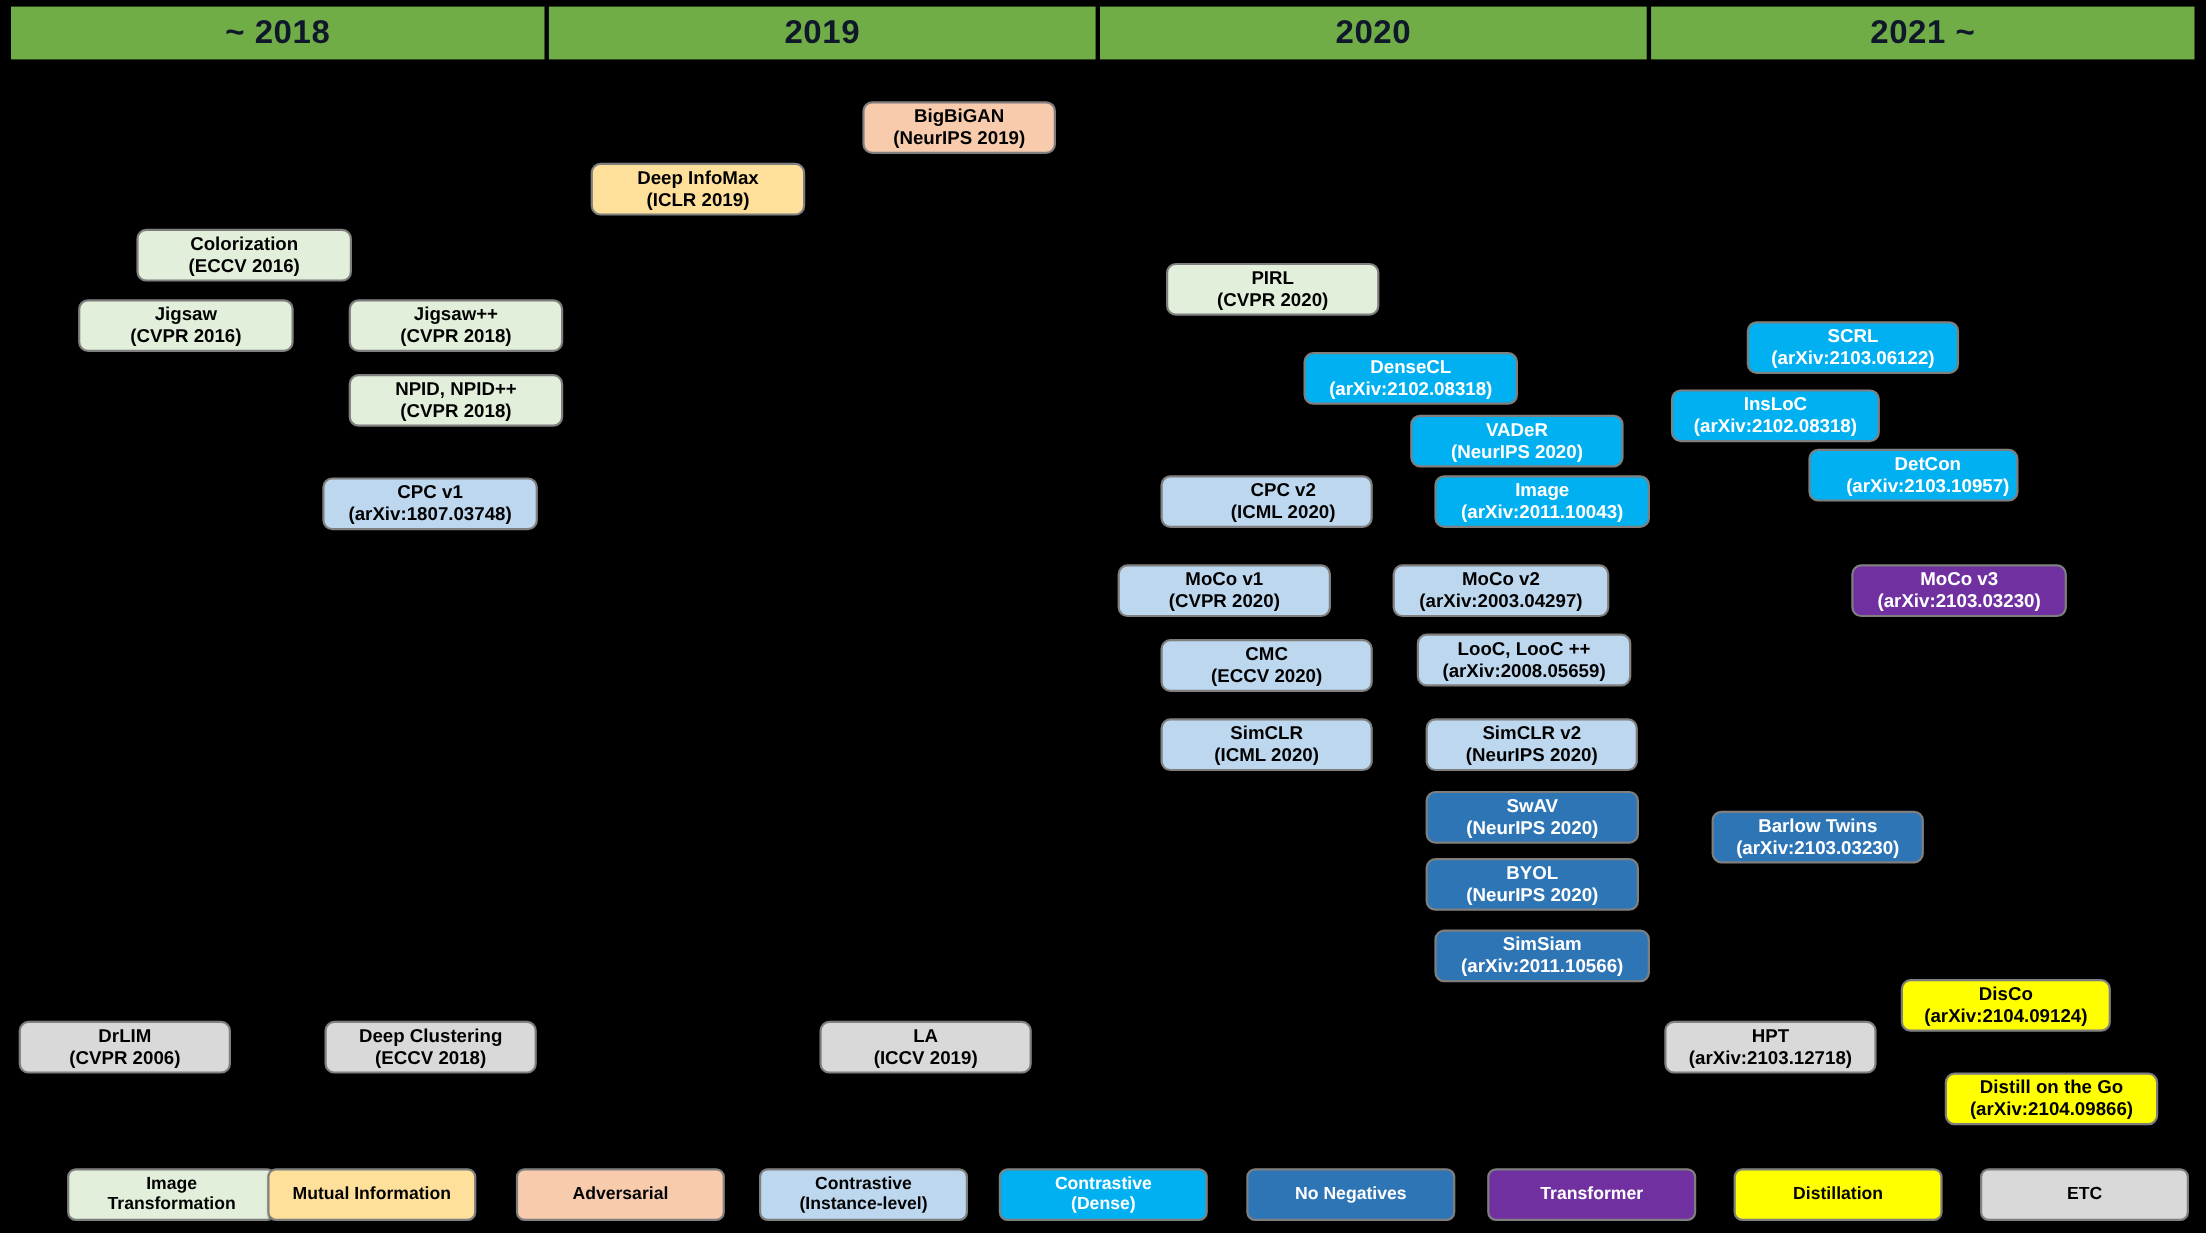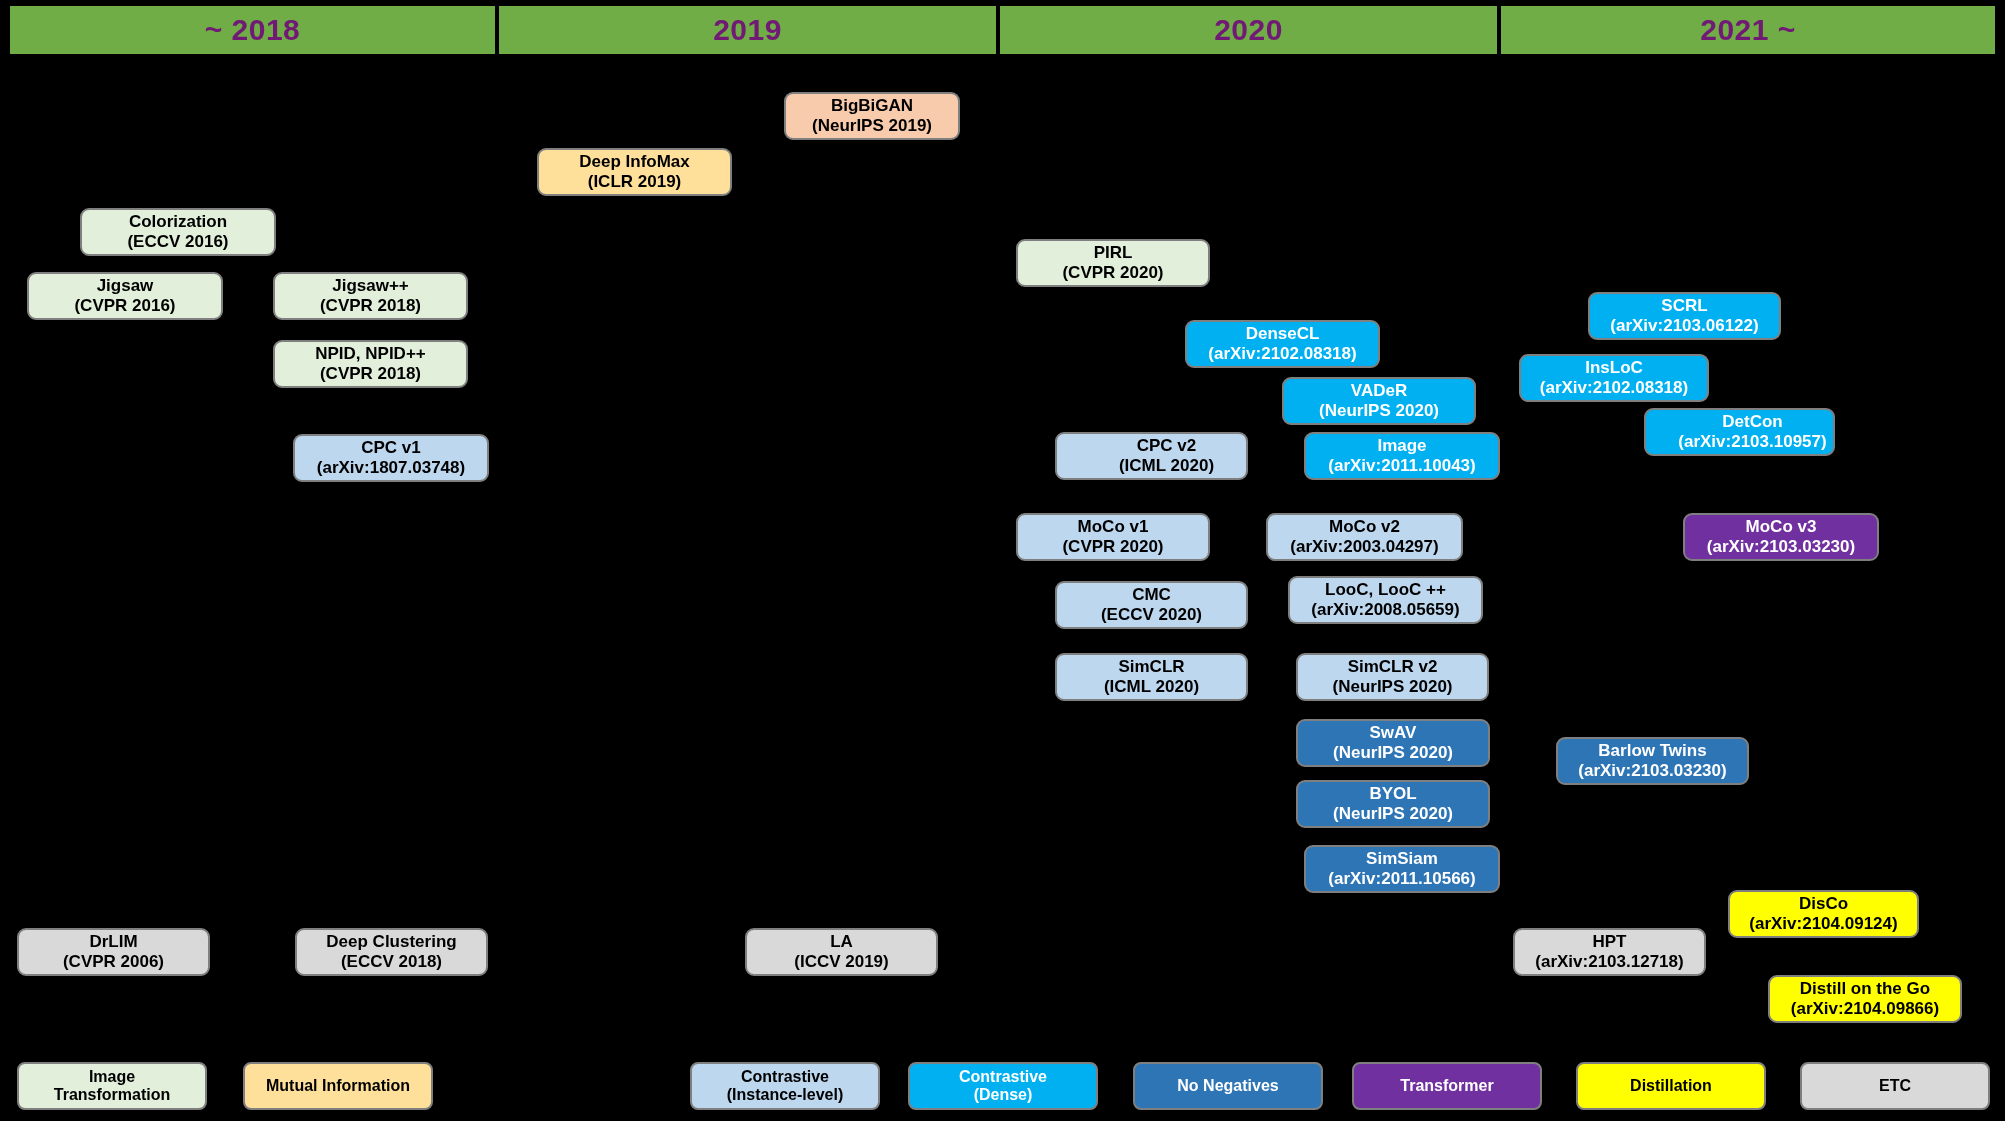--- a/index.html
+++ b/index.html
@@ -29,21 +29,21 @@
     position: absolute;
     left: 10px;
     top: 6px;
     width: 1985px;
     height: 48px;
     display: flex;
     gap: 4px;
   }
   .year-cell {
     background: #70ad47;
-    color: #701a75;
+    color: #0f172a;
     font-size: 30px;
     font-weight: bold;
     display: flex;
     align-items: center;
     justify-content: center;
     letter-spacing: 0.5px;
     font-family: "Liberation Sans", sans-serif;
   }
   .year-cell.c1 { width: 486px; }
   .year-cell.c2 { width: 498px; }
@@ -66,21 +66,21 @@
     font-size: 17px;
     line-height: 1.18;
     padding: 2px 6px;
     font-family: "Liberation Sans", sans-serif;
     white-space: nowrap;
   }
   .node .l1 { display: block; }
   .node .l2 { display: block; }
 
   
-  .cat-image-transformation { background: #e2efda; color: #000000; }
+  .cat-image-transformation { background: #e2efda; color: #000000; margin-left: 44px; }
   .cat-mutual-information  { background: #ffe09a; color: #000000; }
   .cat-adversarial         { background: #f8cbad; color: #000000; }
   .cat-contrastive-instance{ background: #bdd7ee; color: #000000; }
   .cat-contrastive-dense   { background: #00b0f0; color: #ffffff; }
   .cat-no-negatives        { background: #2e75b6; color: #ffffff; }
   .cat-transformer         { background: #7030a0; color: #ffffff; }
   .cat-distillation        { background: #ffff00; color: #000000; }
   .cat-etc                 { background: #d9d9d9; color: #000000; }
 
   
@@ -254,20 +254,23 @@
     </div>
 
   <div class="legend" id="legend-layer">
       <div class="legend-item cat-image-transformation" style="left: 17px; width: 190px;">
         <span>Image</span>
         <span>Transformation</span>
       </div>
       <div class="legend-item cat-mutual-information" style="left: 243px; width: 190px;">
         <span>Mutual Information</span>
       </div>
+      <div class="legend-item cat-adversarial" style="left: 469px; width: 190px;">
+        <span>Adversarial</span>
+      </div>
       <div class="legend-item cat-contrastive-instance" style="left: 690px; width: 190px;">
         <span>Contrastive</span>
         <span>(Instance-level)</span>
       </div>
       <div class="legend-item cat-contrastive-dense" style="left: 908px; width: 190px;">
         <span>Contrastive</span>
         <span>(Dense)</span>
       </div>
       <div class="legend-item cat-no-negatives" style="left: 1133px; width: 190px;">
         <span>No Negatives</span>

